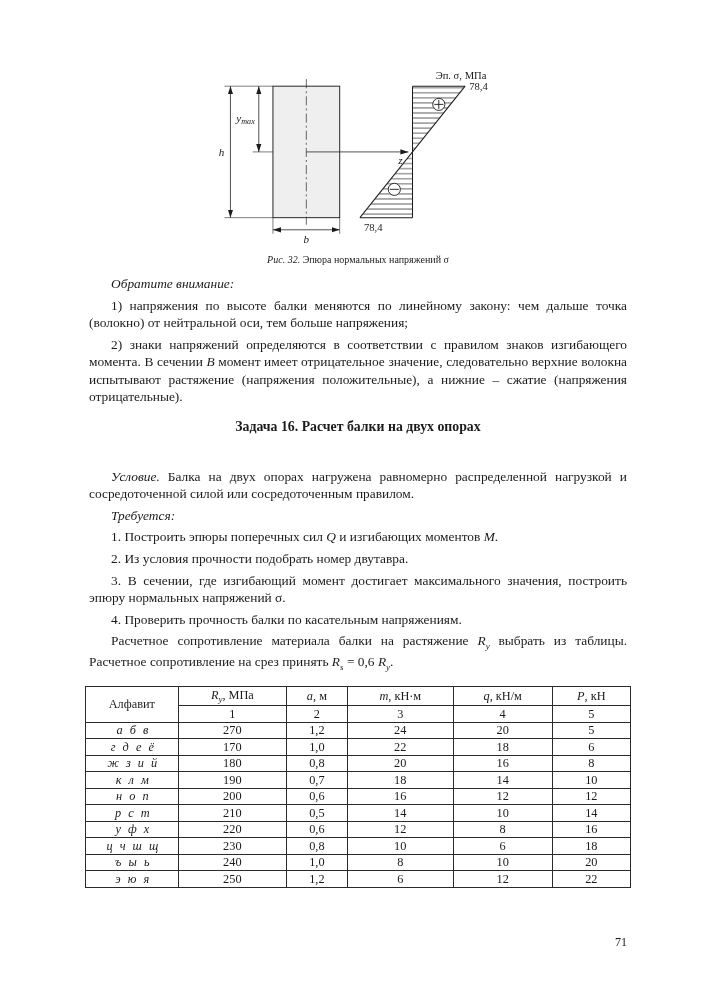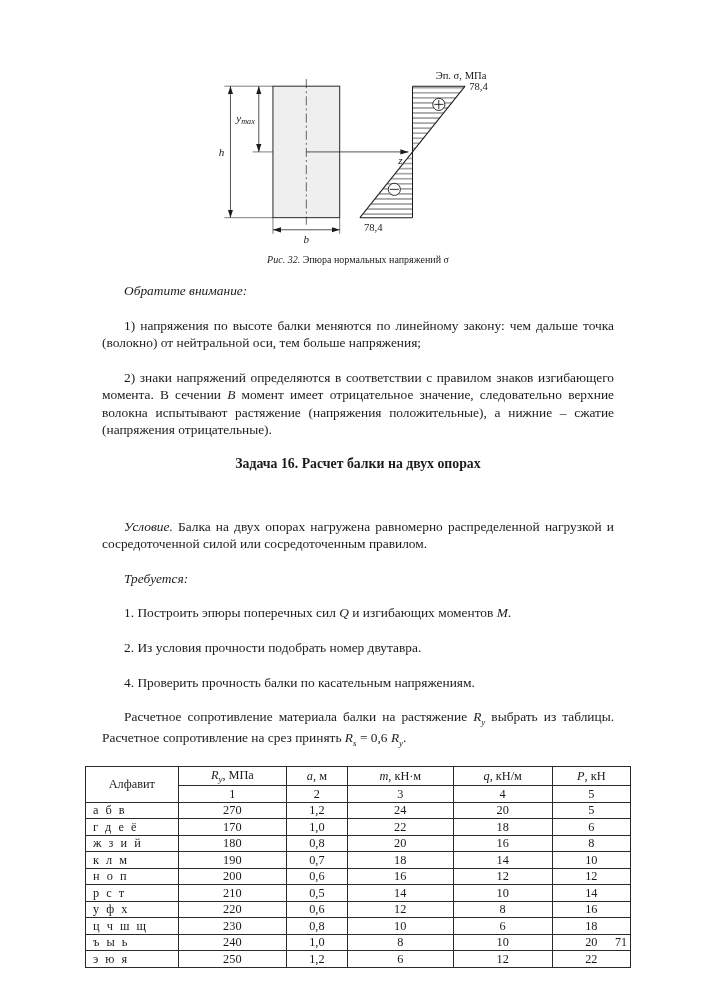--- a/index.html
+++ b/index.html
@@ -13,41 +13,41 @@
   }
   .content {
     position:absolute; left:85px; top:70px; width:546px;
   }
   .figure-wrap { text-align:center; margin-left:18px; }
   .figure-wrap svg { display:inline-block; }
   svg text { font-family:"Liberation Serif", serif; fill:#1b1b1b; }
   .caption { text-align:center; font-size:10px; margin:2px 0 10px 0; }
   .caption .lbl { font-style:italic; }
   p {
-    margin:17px; font-size:13.4px; line-height:1.31;
+    margin:4px; font-size:13.4px; line-height:1.31;
     text-align:justify; text-indent:22px;
   }
   .italic { font-style:italic; }
   h2.task-heading {
     font-size:13.8px; font-weight:bold; text-align:center;
     margin:13px 0 23px 0;
   }
   .gap { height:6px; }
   table.vars {
-    width:100%; border-collapse:collapse; margin-top:4px;
+    width:100%; border-collapse:collapse; margin-top:13px;
     font-size:12.3px;
   }
   table.vars th, table.vars td {
     border:1px solid #2a2a2a;
     padding:0.5px 4px;
     text-align:center; vertical-align:middle;
     font-weight:normal; line-height:1.18;
   }
   table.vars col.c0 { width:17%; }
-  table.vars td.letters { text-align:left; padding-left:7px; letter-spacing:2px; }
+  table.vars td.letters { text-align:center; font-style:italic; padding-left:7px; letter-spacing:2px; }
   sub { font-size:9px; }
   .page-number {
     position:absolute; right:88px; bottom:50px; font-size:12px;font-family:Liberation Serif, serif;
   }
 </style>
 </head>
 <body>
 
 <div class="content">
 
@@ -116,20 +116,21 @@
   <p>1) напряжения по высоте балки меняются по линейному закону: чем дальше точка (волокно) от нейтральной оси, тем больше напряжения;</p>
   <p><span>2) знаки напряжений определяются в соответствии с правилом знаков изгибающего момента. В сечении </span><span style="font-style: italic;">В</span><span> момент имеет отрицательное значение, следовательно верхние волокна испытывают растяжение (напряжения положительные), а нижние – сжатие (напряжения отрицательные).</span></p>
 
   <h2 class="task-heading">Задача 16. Расчет балки на двух опорах</h2>
 
   <div class="gap"></div>
   <p><span style="font-style: italic;">Условие.</span><span> Балка на двух опорах нагружена равномерно распределенной нагрузкой и сосредоточенной силой или сосредоточенным правилом.</span></p>
   <p class="italic">Требуется:</p>
   <p><span>1. Построить эпюры поперечных сил </span><span style="font-style: italic;">Q</span><span> и изгибающих моментов </span><span style="font-style: italic;">М</span><span>.</span></p>
   <p>2. Из условия прочности подобрать номер двутавра.</p>
+  <p>3. В сечении, где изгибающий момент достигает максимального значения, построить эпюру нормальных напряжений σ.</p>
   <p>4. Проверить прочность балки по касательным напряжениям.</p>
   <p><span>Расчетное сопротивление материала балки на растяжение </span><span style="font-style: italic;">R</span><sub style="font-style: italic;">y</sub><span> выбрать из таблицы. Расчетное сопротивление на срез принять </span><span style="font-style: italic;">R</span><sub style="font-style: italic;">s</sub><span> = 0,6 </span><span style="font-style: italic;">R</span><sub style="font-style: italic;">y</sub><span>.</span></p>
 
   <table class="vars">
     <colgroup>
       <col class="c0">
         <col>
         <col>
         <col>
         <col>

